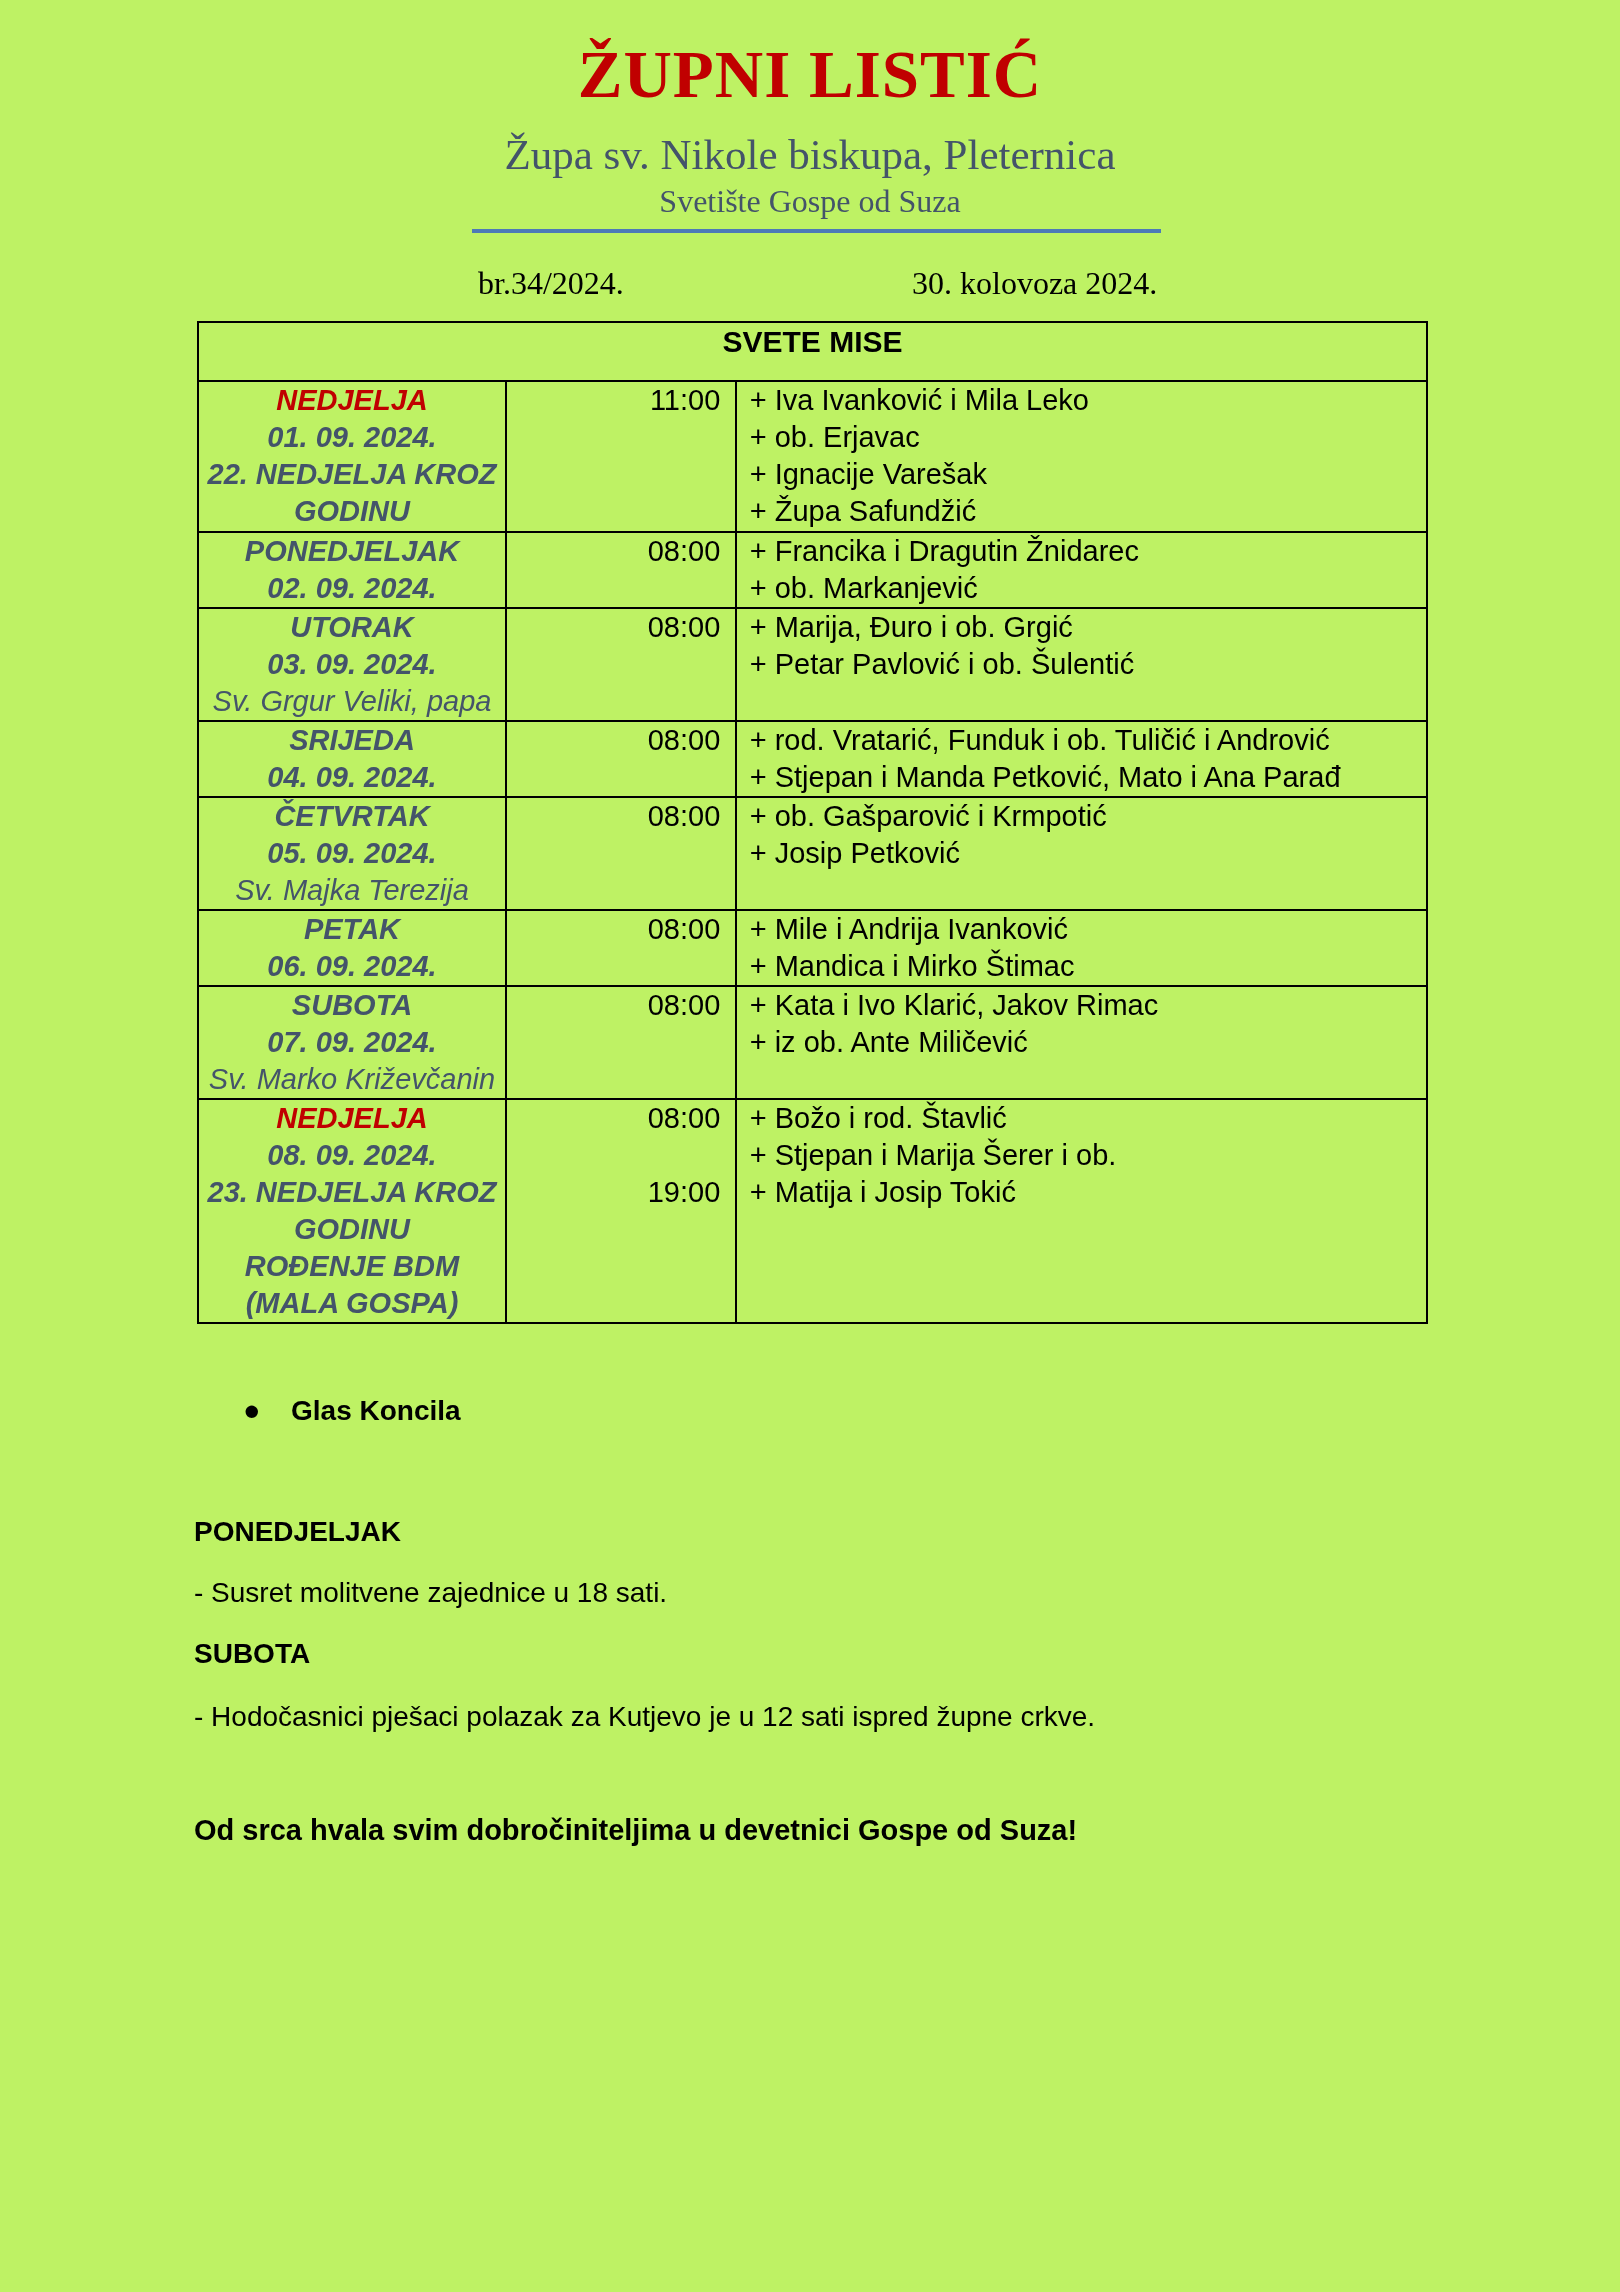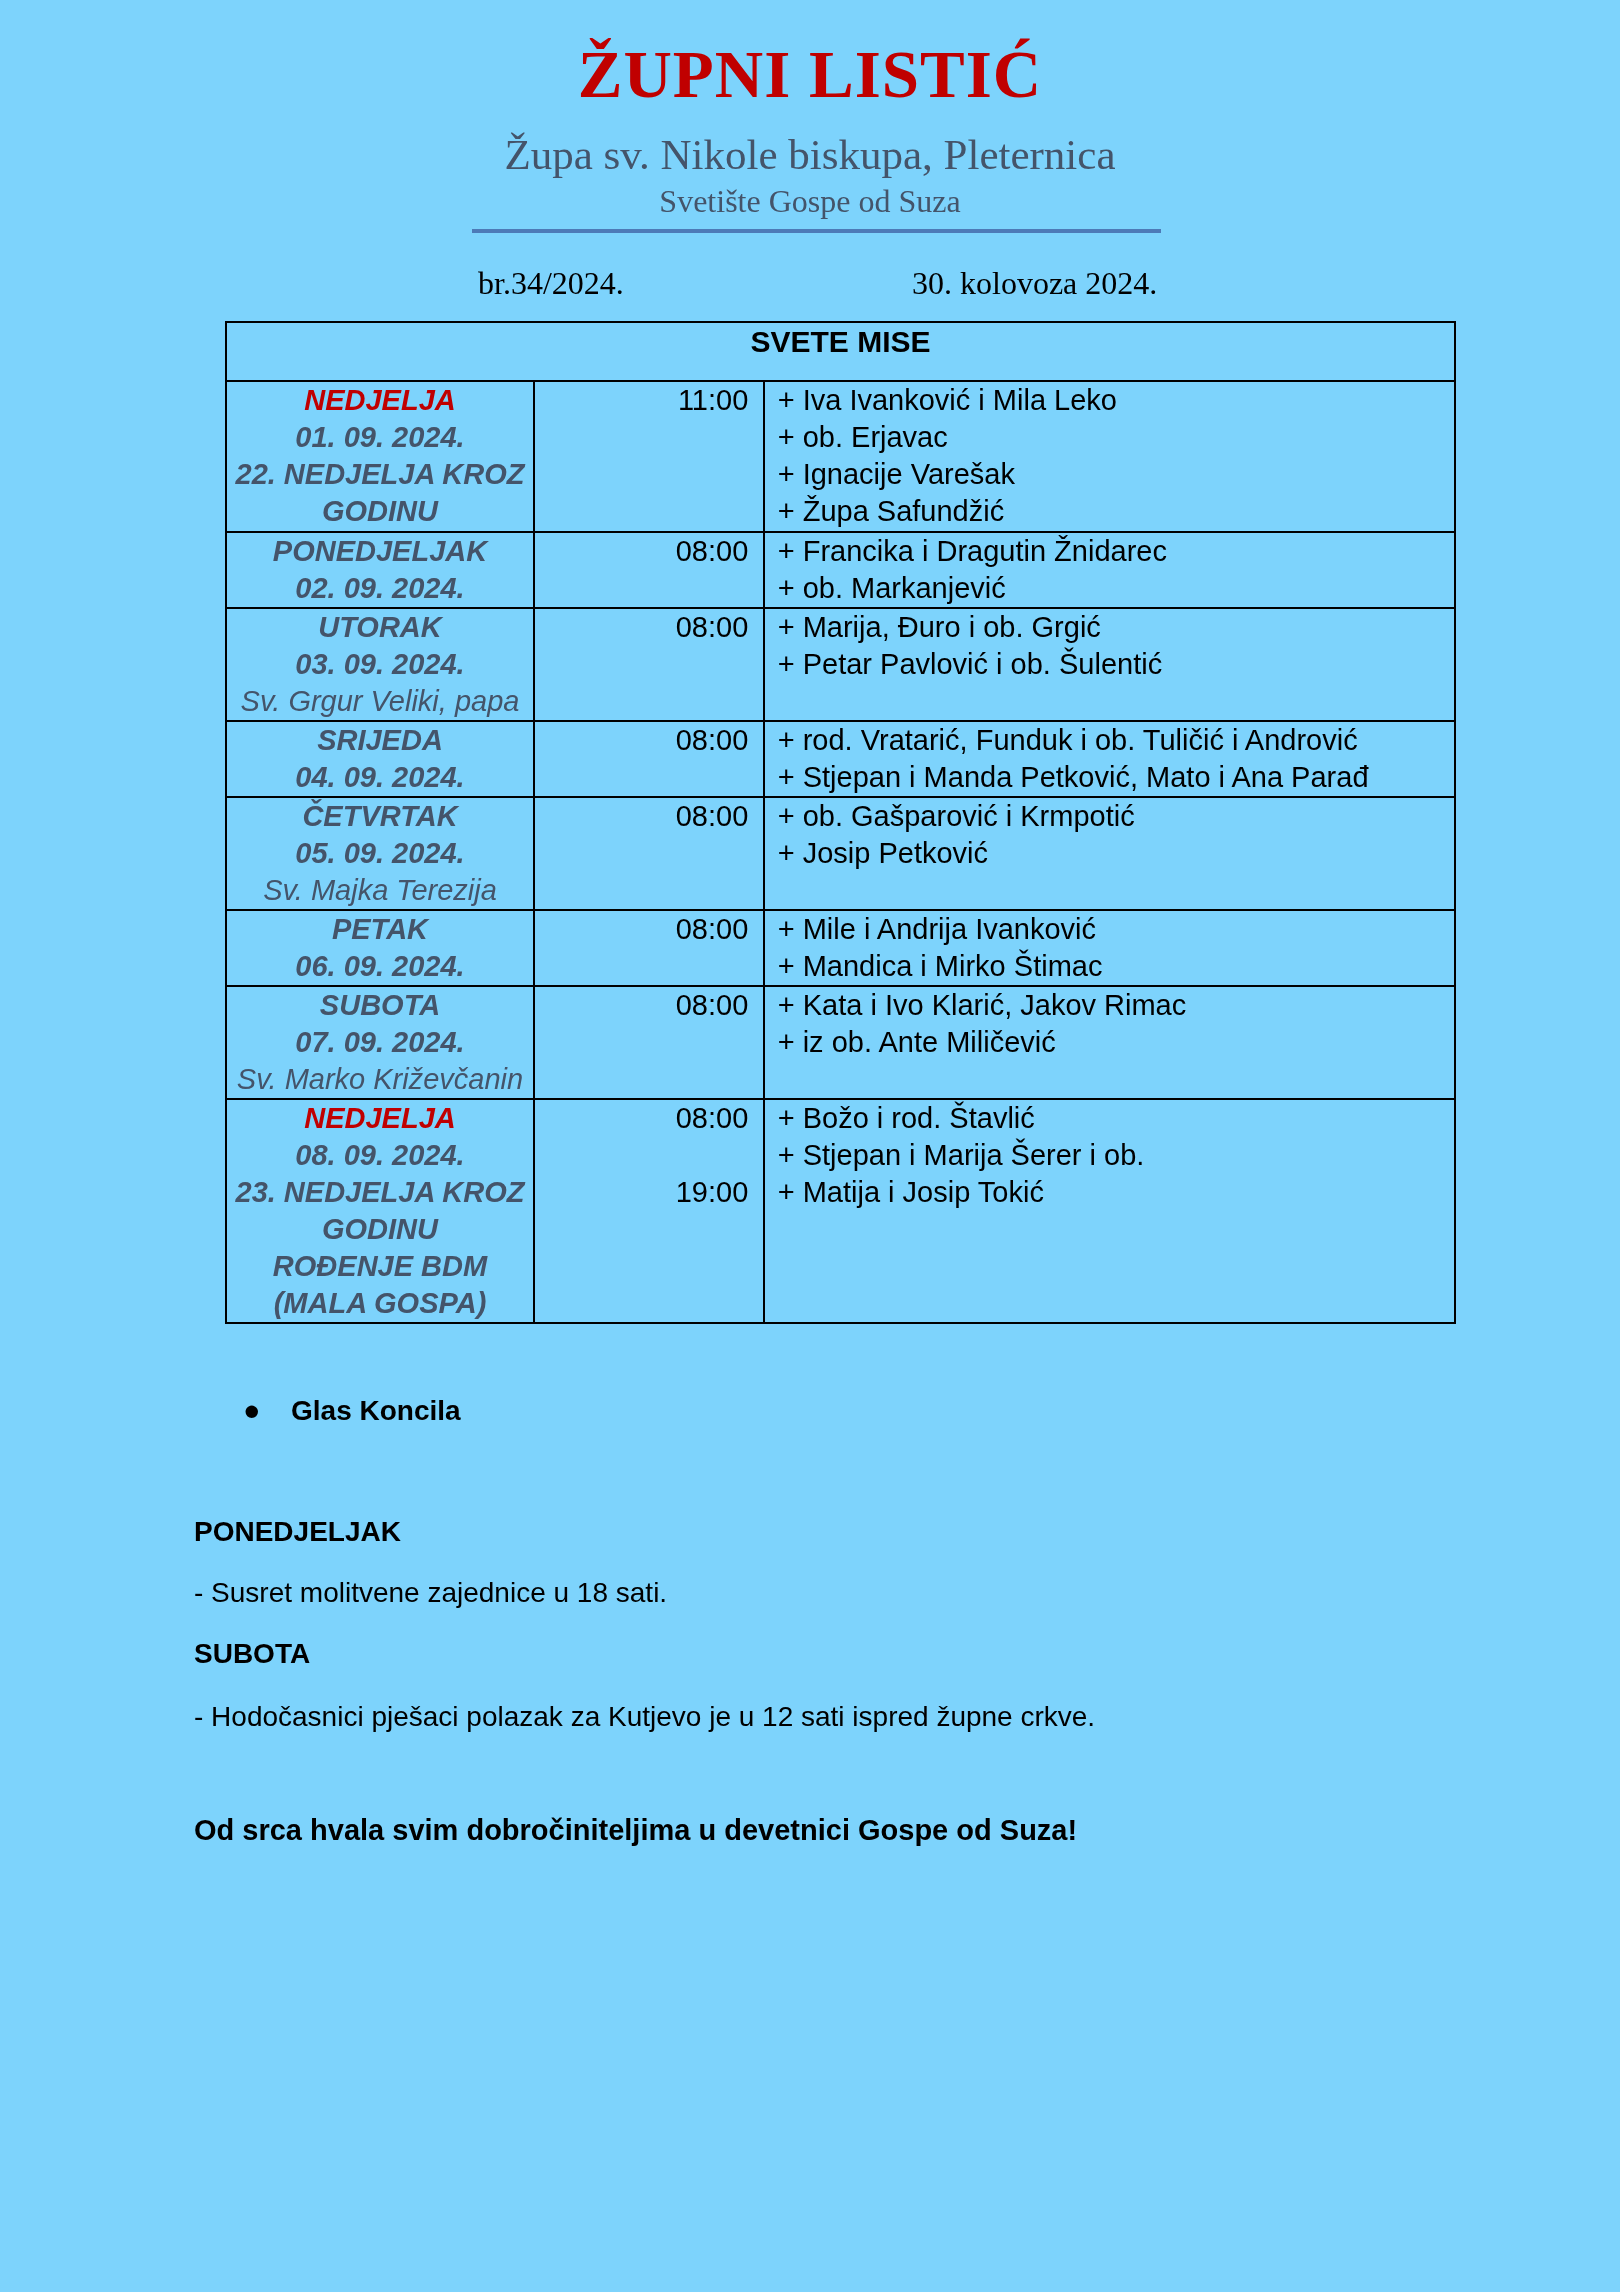--- a/index.html
+++ b/index.html
@@ -1,20 +1,20 @@
 <!DOCTYPE html>
 <html><head>
 <meta charset="utf-8">
 <style>
   html,body{margin:0;padding:0;background:#888;}
   .page{
     position:relative;
     width:1620px;height:2293px;
     margin:0 auto;
-    background:#7dd3fc;
+    background:#bef264;
     font-family:"Liberation Sans","DejaVu Sans",sans-serif;
     color:#000;
     overflow:hidden;
   }
   
   .doc-title{
     position:absolute;top:29px;left:0;width:100%;
     text-align:center;
     font-family:"Liberation Serif","DejaVu Serif",serif;
     font-weight:bold;font-size:67px;line-height:90px;
@@ -43,21 +43,21 @@
   .issue-date{position:absolute;left:912px;top:0;}
   
   .mass-table-wrap{position:absolute;top:321px;left:197px;}
   table.mass{
     border-collapse:collapse;table-layout:fixed;
     width:1229px;
     font-size:29px;line-height:37px;
   }
   table.mass,table.mass td{border:2px solid #000;}
   table.mass td{border-top-width:2.9px;border-bottom-width:2.9px;padding:0;vertical-align:top;}
-  table.mass{border-width:2.9px;margin-left:28px;}
+  table.mass{border-width:2.9px;}
   td.table-title-cell{
     text-align:center;vertical-align:middle;
     font-weight:bold;font-size:30px;
   }
   col.c-day{width:308px;}
   col.c-time{width:230px;}
   col.c-int{width:691px;}
   .day-cell{text-align:center;color:#44546A;font-weight:bold;}
   .day-line{white-space:nowrap;font-style:italic;}
   .day-line.sunday{color:#C00000;}

